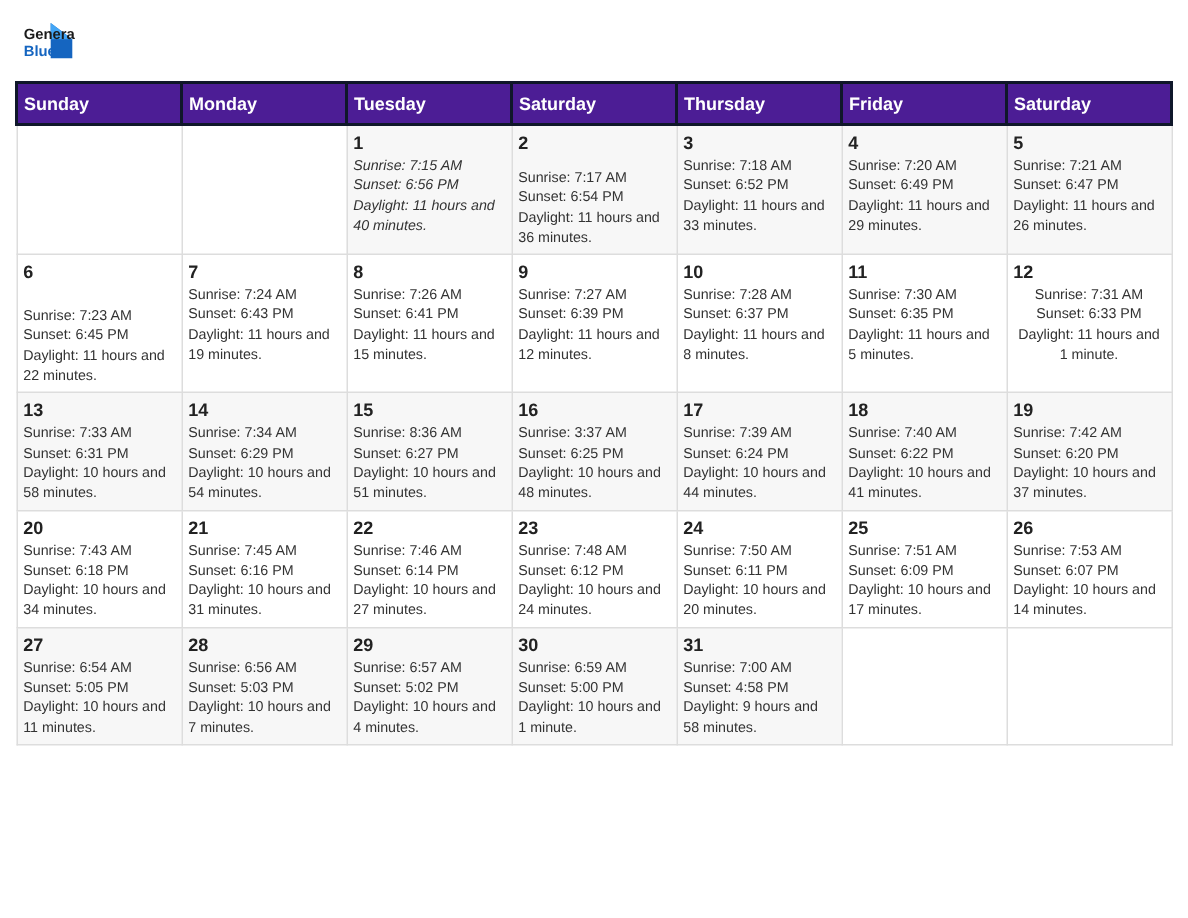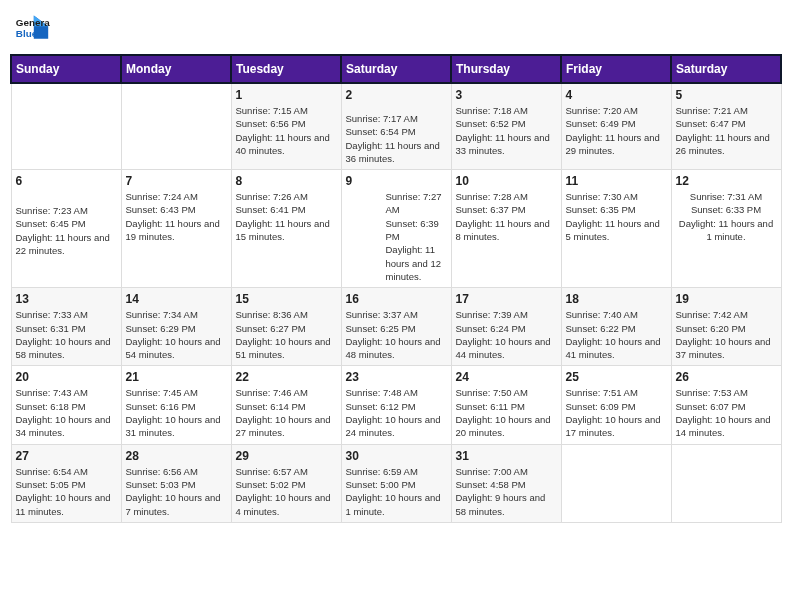--- a/index.html
+++ b/index.html
@@ -107,21 +107,21 @@
         <th>Friday</th>
         <th>Saturday</th>
       </tr>
   </thead>
   <tbody id="calendar-body">
   <tr>
         <td class="empty-cell"></td>
         <td class="empty-cell"></td>
         <td>
           <span class="day-num">1</span>
-          <div class="day-info" style="white-space: pre-line;">Sunrise: 7:15 AM
+          <div class="day-info" style="white-space: pre-line; font-style: italic;">Sunrise: 7:15 AM
 Sunset: 6:56 PM
 Daylight: 11 hours and 40 minutes.</div>
         </td>
         <td>
           <span class="day-num">2</span>
           <div class="day-info" style="white-space: pre-line; margin-top: 10px;">Sunrise: 7:17 AM
 Sunset: 6:54 PM
 Daylight: 11 hours and 36 minutes.</div>
         </td>
         <td>
@@ -157,21 +157,21 @@
 Daylight: 11 hours and 19 minutes.</div>
         </td>
         <td>
           <span class="day-num">8</span>
           <div class="day-info" style="white-space: pre-line;">Sunrise: 7:26 AM
 Sunset: 6:41 PM
 Daylight: 11 hours and 15 minutes.</div>
         </td>
         <td>
           <span class="day-num">9</span>
-          <div class="day-info" style="white-space: pre-line; margin-left: 40px;">Sunrise: 7:27 AM
+          <div class="day-info" style="white-space: pre-line;">Sunrise: 7:27 AM
 Sunset: 6:39 PM
 Daylight: 11 hours and 12 minutes.</div>
         </td>
         <td>
           <span class="day-num">10</span>
           <div class="day-info" style="white-space: pre-line;">Sunrise: 7:28 AM
 Sunset: 6:37 PM
 Daylight: 11 hours and 8 minutes.</div>
         </td>
         <td>

